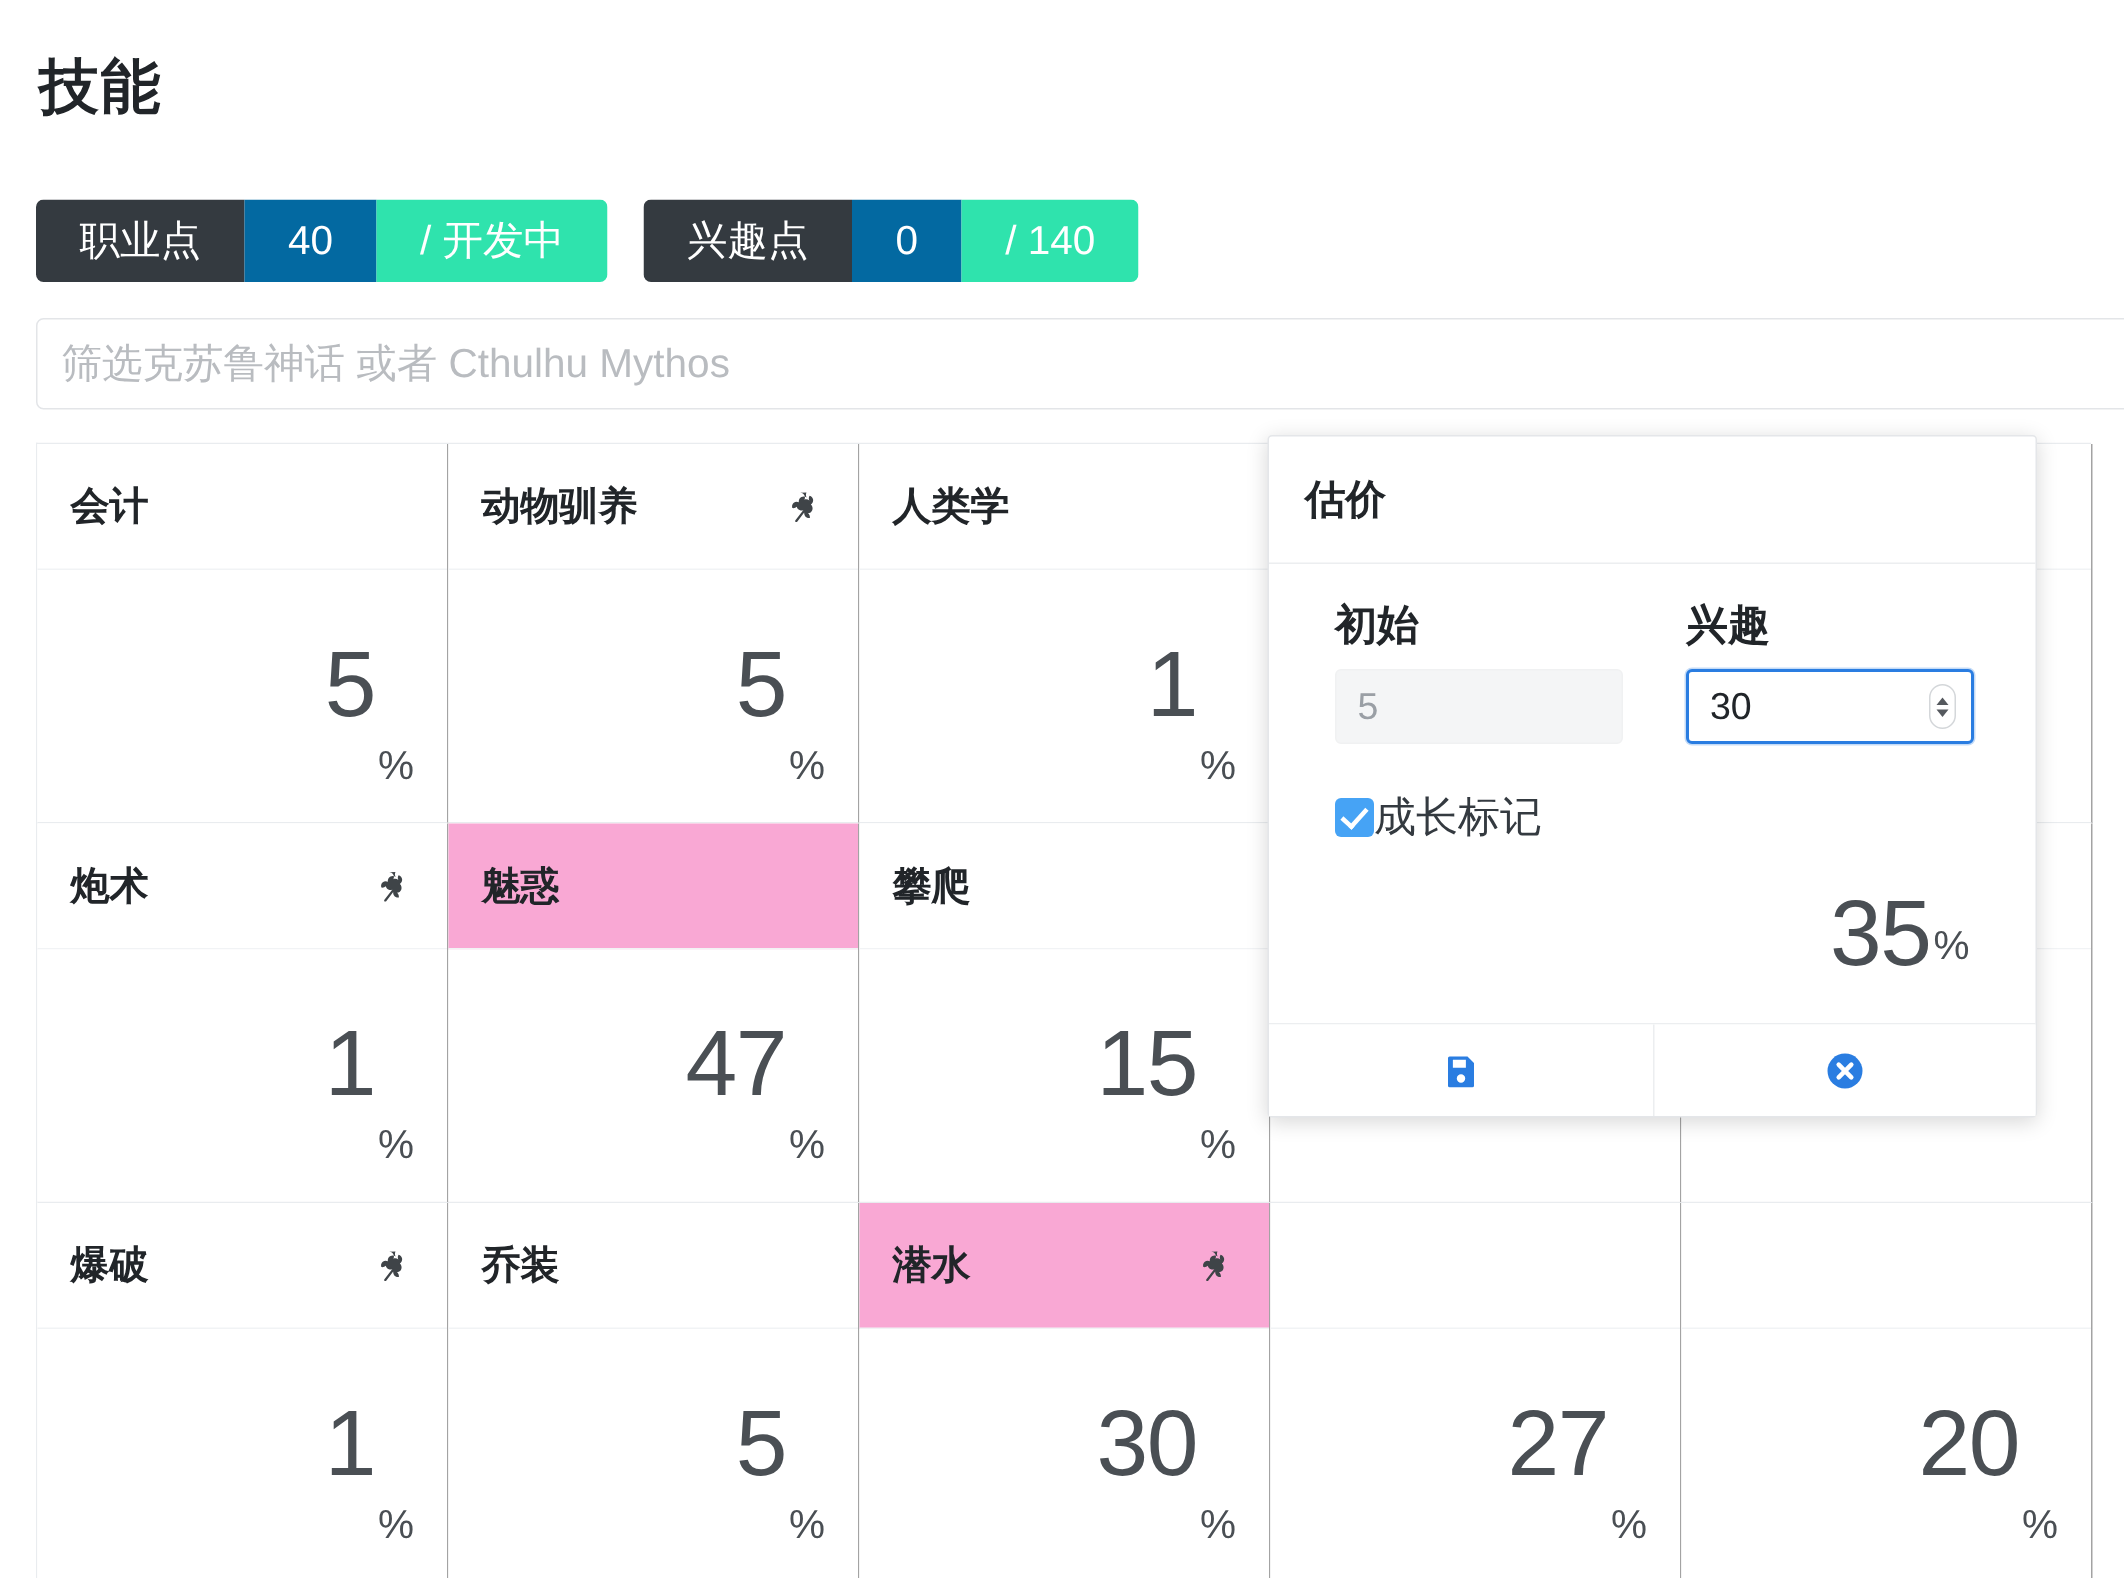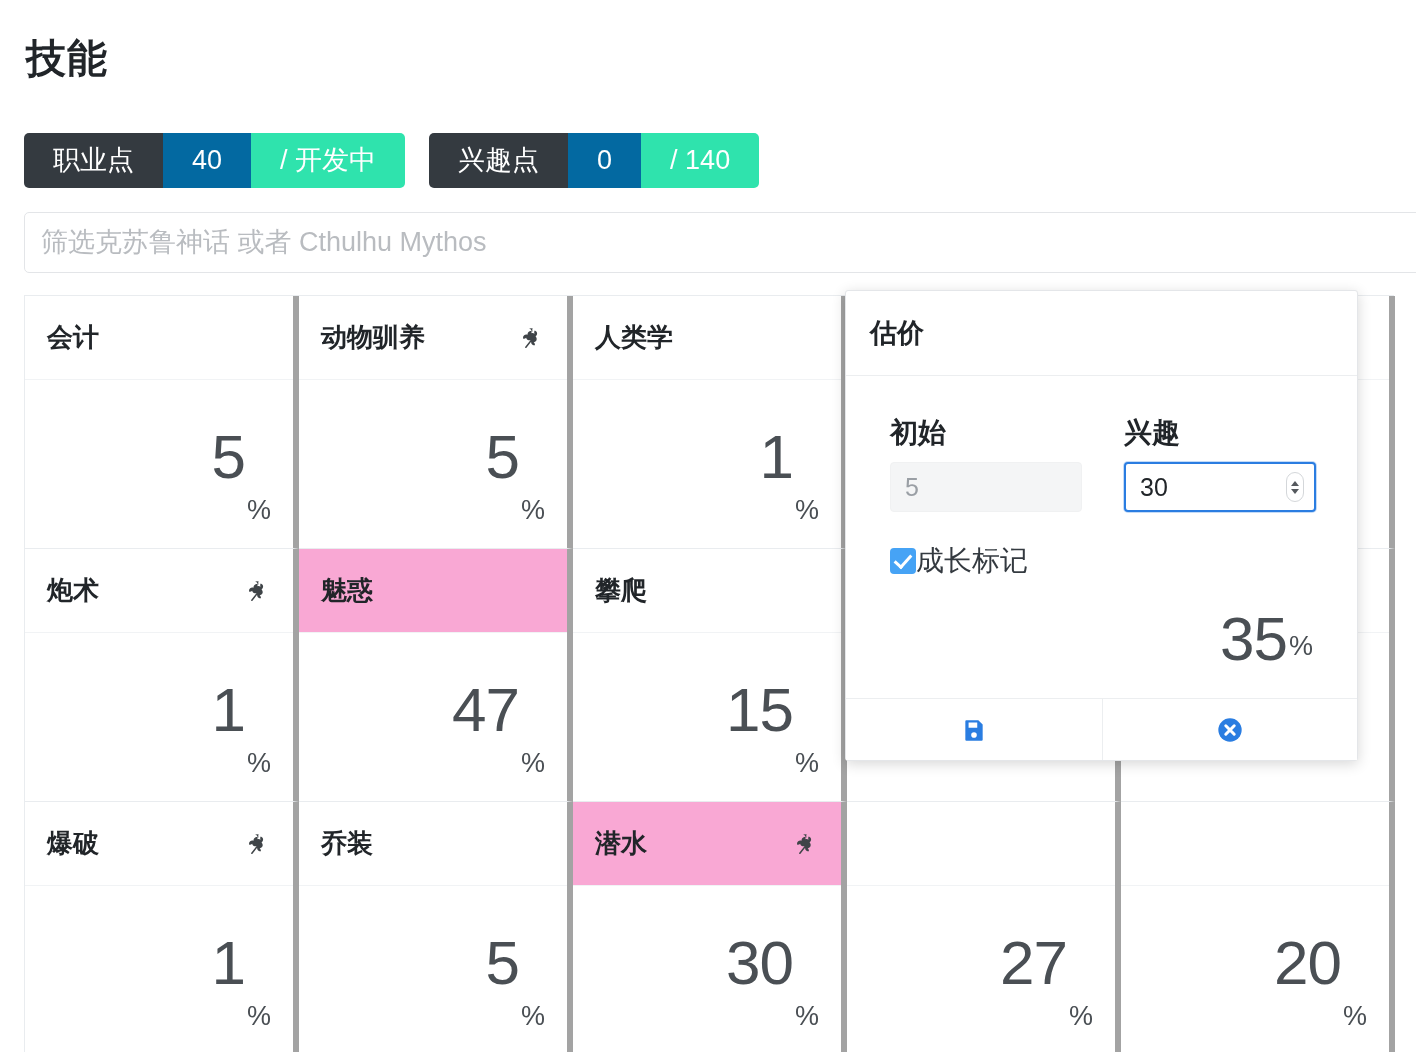--- a/index.html
+++ b/index.html
@@ -74,21 +74,21 @@
     overflow: hidden;
   }
   .grid {
     display: grid;
     grid-template-columns: repeat(5, 274px);
     width: 1370px;
     border-left: 1px solid #e9ecef;
     border-top: 1px solid #e9ecef;
   }
   .cell {
-    border-right: 6px solid #a3a3a3;
+    border-right: 1px solid #a3a3a3;
     border-bottom: 1px solid #e9ecef;
     position: relative;
     background: #ffffff;
   }
   .cell-name {
     height: 84px;
     display: flex;
     align-items: center;
     padding: 0 22px;
     font-size: 26px;
@@ -146,21 +146,21 @@
     font-weight: 700;
     color: #212529;
     border-bottom: 1px solid #eceef0;
   }
   .modal-body { padding: 22px 44px 10px 44px; }
   .field-row {
     display: flex;
     gap: 42px;
     margin-bottom: 6px;
   }
-  .field { width: 192px; margin-top: 16px; }
+  .field { width: 192px; }
   .field-label {
     font-size: 28px;
     font-weight: 700;
     color: #212529;
     margin-bottom: 10px;
     display: block;
   }
   .field-input {
     width: 192px;
     height: 50px;

